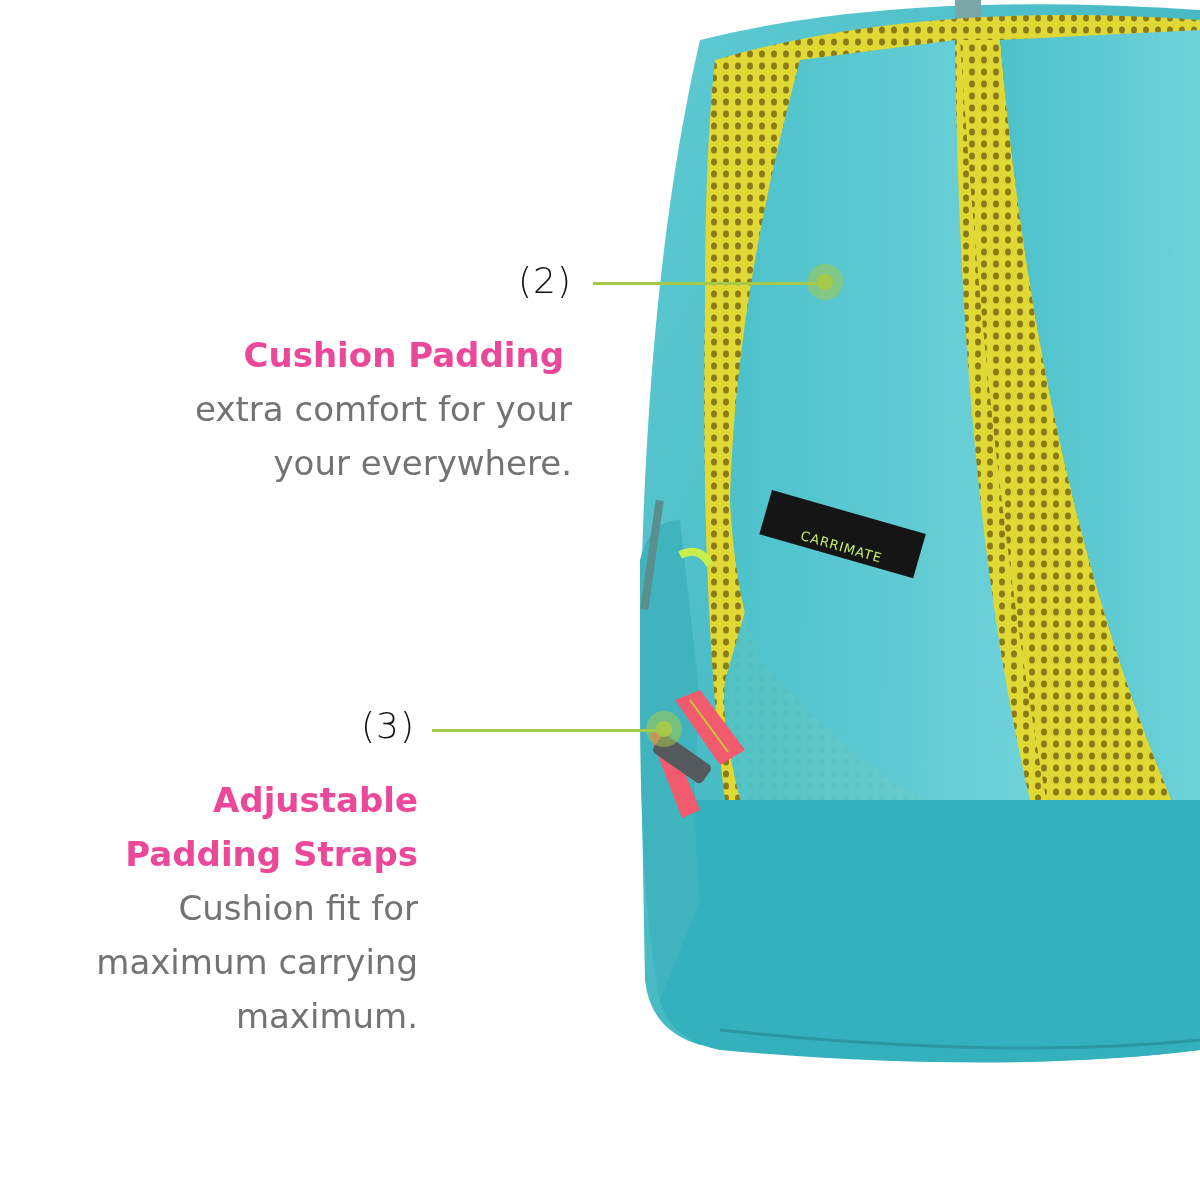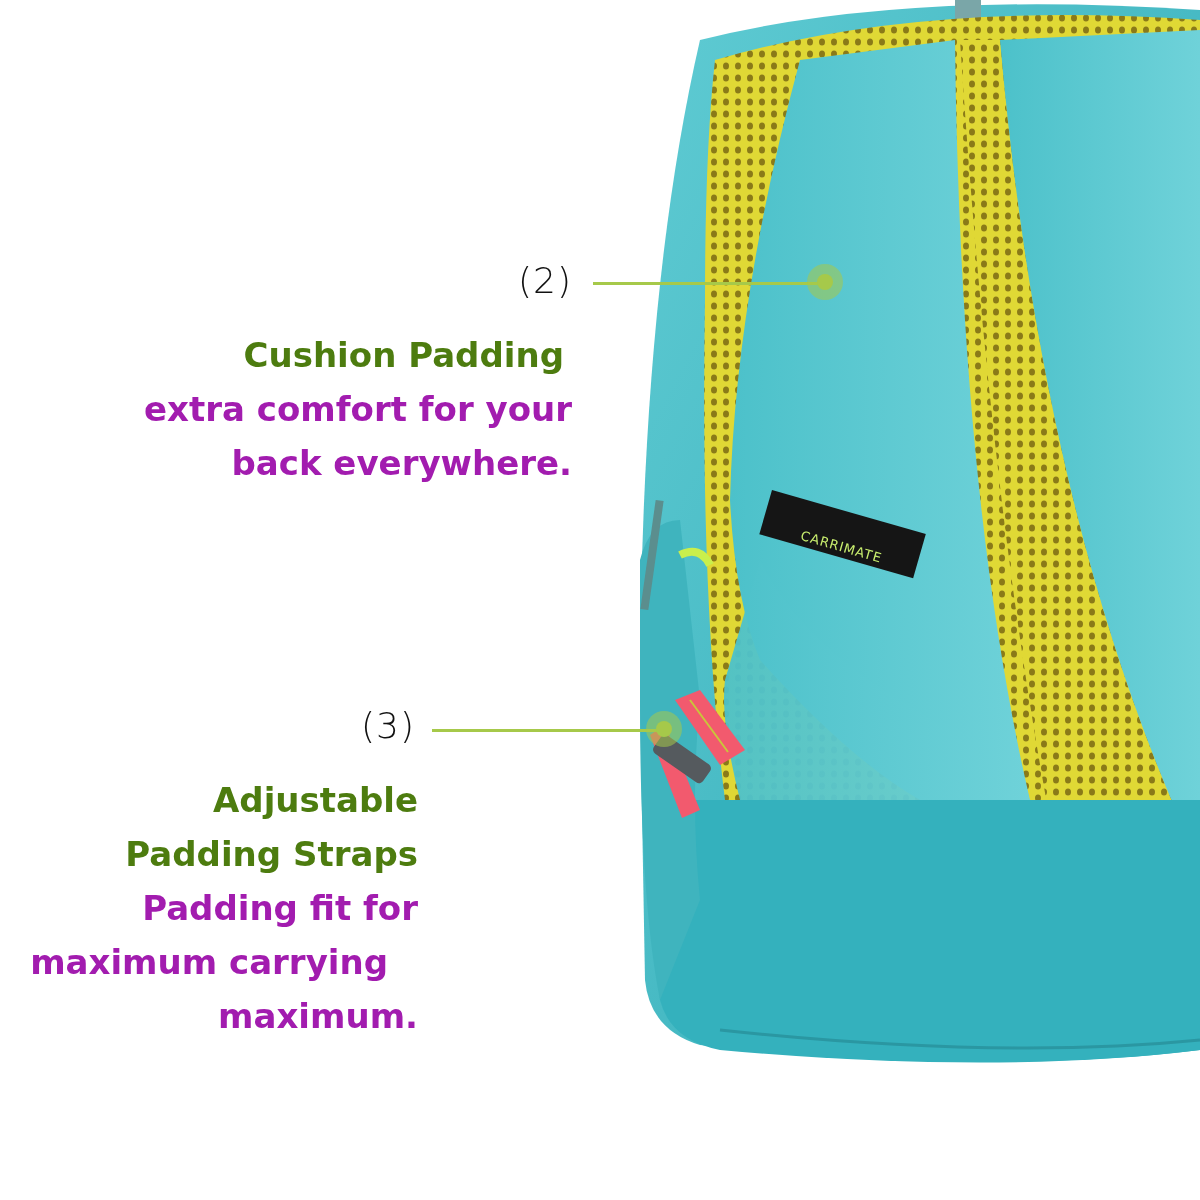--- a/index.html
+++ b/index.html
@@ -17,26 +17,26 @@
     .callout-dot {
       position: absolute; width: 36px; height: 36px; border-radius: 50%;
       background: rgba(166, 201, 74, 0.55); transform: translate(-50%, -50%);
     }
     .callout-dot::after {
       content: ""; position: absolute; left: 50%; top: 50%;
       width: 16px; height: 16px; border-radius: 50%;
       background: #a6c94a; transform: translate(-50%, -50%);
     }
     .callout-title {
-      position: absolute; font-weight: bold; font-size: 34px; color: #4d7c0f;
+      position: absolute; font-weight: bold; font-size: 34px; color: #ec4899;
       line-height: 54px; text-align: right; white-space: nowrap;
     }
     .callout-desc {
-      position: absolute; font-size: 34px; color: #a21caf;
-      line-height: 54px; text-align: right; white-space: nowrap; font-weight: 700;
+      position: absolute; font-size: 34px; color: #737373;
+      line-height: 54px; text-align: right; white-space: nowrap; font-weight: 400;
     }
   </style>
 </head>
 <body>
 
 <svg class="product-image" viewBox="0 0 1200 1200" xmlns="http://www.w3.org/2000/svg">
   <defs>
     <pattern id="mesh" width="12" height="12" patternUnits="userSpaceOnUse">
       <rect width="12" height="12" fill="#e0d835"></rect>
       <ellipse cx="6" cy="6" rx="3" ry="3.6" fill="#8a7a18"></ellipse>
@@ -89,25 +89,25 @@
 </svg>
 
 <div style="position:absolute;left:803px;top:528px;transform:rotate(16deg);transform-origin:left top;font-size:13px;letter-spacing:1px;color:#c9ef6f;">CARRIMATE</div>
 
 <div>
   <div class="callout-number" style="right:628px;top:260px;">(2)</div>
   <div class="callout-line" style="left:593px;top:282px;width:232px;"></div>
   <div class="callout-dot" style="left:825px;top:282px;"></div>
   <div class="callout-title" style="right:636px;top:328px;">Cushion Padding</div>
   <div class="callout-desc" style="right:628px;top:382px;">extra comfort for your</div>
-  <div class="callout-desc" style="right:628px;top:436px;">back everywhere.</div>
+  <div class="callout-desc" style="right:628px;top:436px;">your everywhere.</div>
 </div>
 
 <div>
   <div class="callout-number" style="right:785px;top:705px;">(3)</div>
   <div class="callout-line" style="left:432px;top:729px;width:232px;"></div>
   <div class="callout-dot" style="left:664px;top:729px;"></div>
   <div class="callout-title" style="right:782px;top:773px;">Adjustable</div>
   <div class="callout-title" style="right:782px;top:827px;">Padding Straps</div>
-  <div class="callout-desc" style="right:782px;top:881px;">Padding fit for</div>
-  <div class="callout-desc" style="right:812px;top:935px;">maximum carrying</div>
+  <div class="callout-desc" style="right:782px;top:881px;">Cushion fit for</div>
+  <div class="callout-desc" style="right:782px;top:935px;">maximum carrying</div>
   <div class="callout-desc" style="right:782px;top:989px;">maximum.</div>
 </div>
 
 </body></html>

